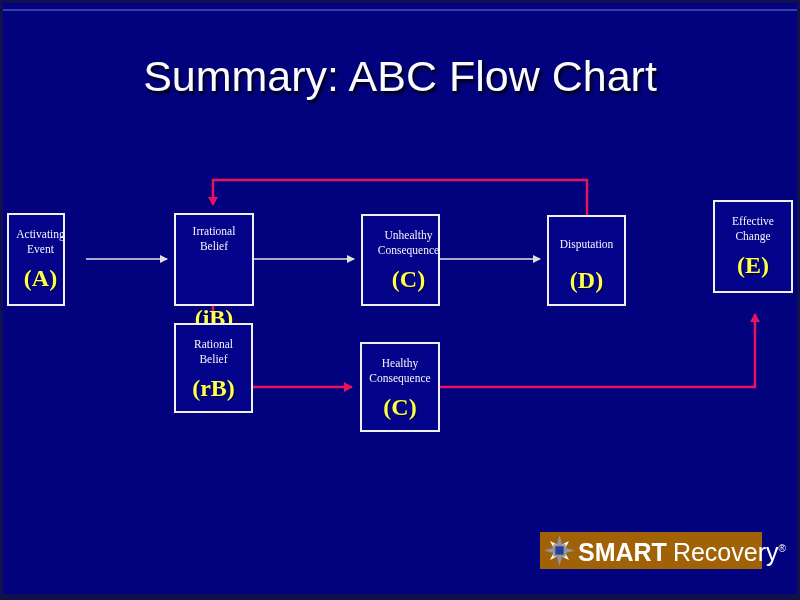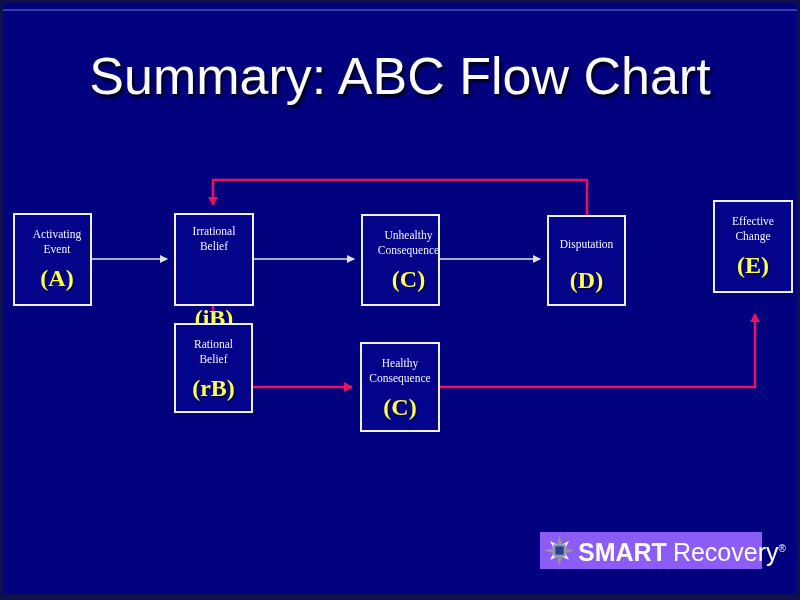--- a/index.html
+++ b/index.html
@@ -12,21 +12,21 @@
     position:absolute;inset:0;pointer-events:none;z-index:50;
     border-left:3px solid #10104e;border-right:3px solid #10104e;
     border-top:3px solid #10104e;border-bottom:6px solid #10104e;
   }
   .top-accent-line{
     position:absolute;left:0;top:9px;width:800px;height:2px;
     background:#3a3aa8;z-index:1;
   }
   .slide-title{
     position:absolute;left:0;top:46px;width:800px;height:60px;
-    text-align:center;color:#fafaff;font-size:52px;font-weight:400;
+    text-align:center;color:#fafaff;font-size:43px;font-weight:400;
     letter-spacing:0px;line-height:60px;margin:0;
     text-shadow:2px 3px 3px rgba(0,0,0,0.85);
     font-family:"Liberation Sans",sans-serif;z-index:5;
   }
   .flowbox{
     position:absolute;box-sizing:border-box;
     background:#04048a;border:2px solid #f0f0f0;
     display:flex;flex-direction:column;align-items:center;
     padding-top:9px;z-index:10;
   }
@@ -38,31 +38,31 @@
     font-family:"Liberation Serif",serif;font-size:11.5px;line-height:15px;
     color:#f5f5ff;text-align:center;white-space:nowrap;
   }
   .box-letter{
     margin-top:3px;
     font-family:"Liberation Serif",serif;font-weight:700;font-size:24px;
     color:#ffff4d;text-align:center;line-height:30px;
     text-shadow:1px 1px 1px rgba(0,0,0,0.6);
   }
   
-  #box-a  {left:13px;  top:213px;width:79px;height:93px;padding-left:9px;}
+  #box-a  {left:7px;  top:213px;width:58px;height:93px;padding-left:9px;}
   #box-ib {left:174px;top:213px;width:80px;height:93px;gap:46px;}
   #box-cu {left:361px;top:214px;width:79px;height:92px;padding-left:16px;}
   #box-d  {left:547px;top:215px;width:79px;height:91px;}
   #box-e  {left:713px;top:200px;width:80px;height:93px;}
   #box-rb {left:174px;top:323px;width:79px;height:90px;}
   #box-ch {left:360px;top:342px;width:80px;height:90px;}
   .connectors{position:absolute;left:0;top:0;z-index:8;}
   .logo{
     position:absolute;left:540px;top:532px;width:222px;height:37px;
-    background:#8b5cf6;display:flex;align-items:center;z-index:10;
+    background:#a16207;display:flex;align-items:center;z-index:10;
   }
   .logo-icon{margin-left:3px;flex:0 0 auto;}
   .logo-text{
     color:#ffffff;font-size:25px;line-height:37px;white-space:nowrap;
     margin-left:2px;font-family:"Liberation Sans",sans-serif;
   }
   .logo-first{font-weight:700;}
   .logo-second{font-weight:400;margin-left:6px;}
   .logo-reg{font-size:10px;vertical-align:super;font-weight:400;}
 </style>

